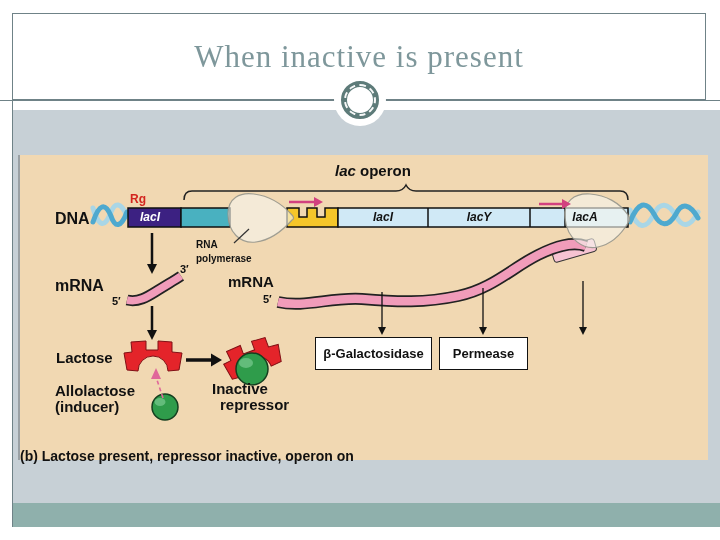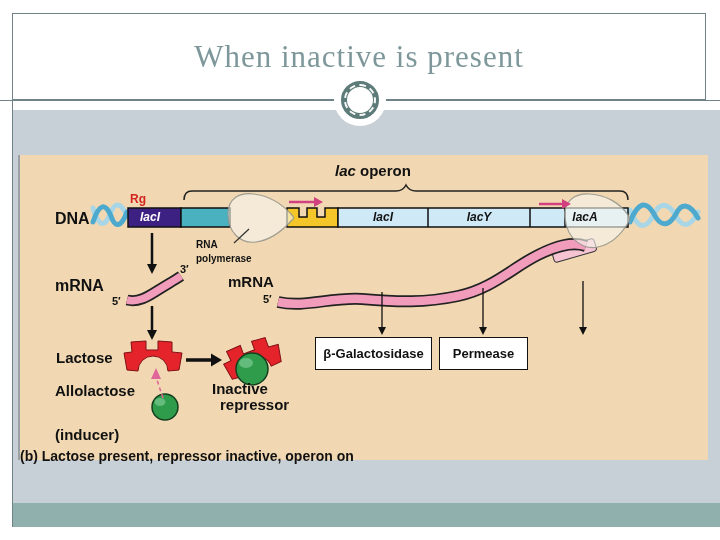--- a/index.html
+++ b/index.html
@@ -171,21 +171,21 @@
   </div>
 
   <div class="lbl f16" style="left:55px;top:277px;">mRNA</div>
   <div class="lbl f11" style="left:180px;top:263px;">3′</div>
   <div class="lbl f11" style="left:112px;top:295px;">5′</div>
   <div class="lbl f15" style="left:228px;top:273px;">mRNA</div>
   <div class="lbl f11" style="left:263px;top:293px;">5′</div>
 
   <div class="lbl f15" style="left:56px;top:349px;">Lactose</div>
   <div class="lbl f15" style="left:55px;top:382px;">Allolactose</div>
-  <div class="lbl f15" style="left:55px;top:398px;margin-top:28px;">(inducer)</div>
+  <div class="lbl f15" style="left:55px;top:398px;">(inducer)</div>
   <div class="lbl f15" style="left:212px;top:380px;">Inactive</div>
   <div class="lbl f15" style="left:220px;top:396px;">repressor</div>
 
   <div class="product-box" style="left:439px;top:337px;width:89px;">Permease</div>
   <div class="product-box" style="left:315px;top:337px;width:117px;">β-Galactosidase</div>
 
   <div class="lbl f14" style="left:20px;top:448px;">(b) Lactose present, repressor inactive, operon on</div>
 
 </div>
 

